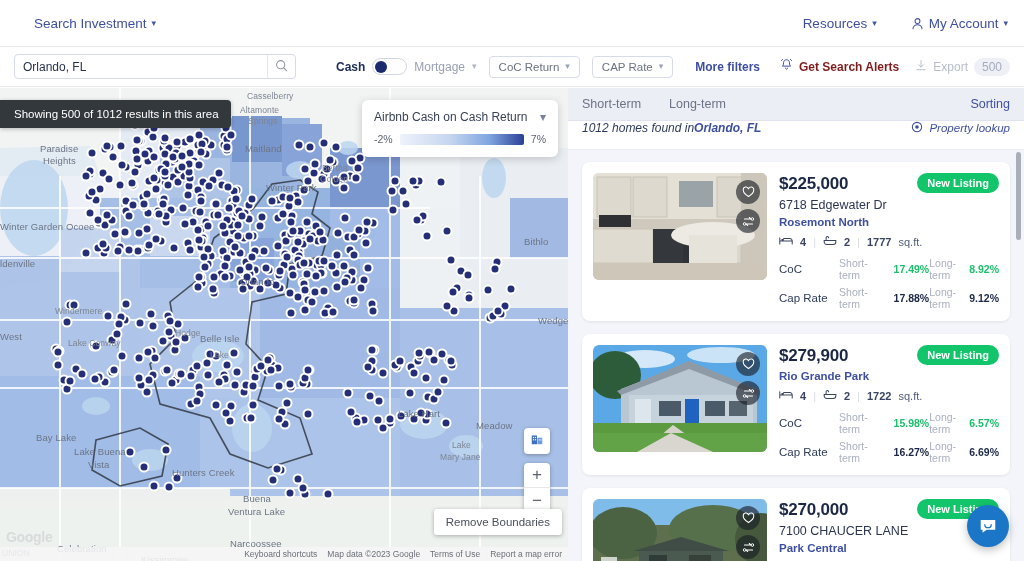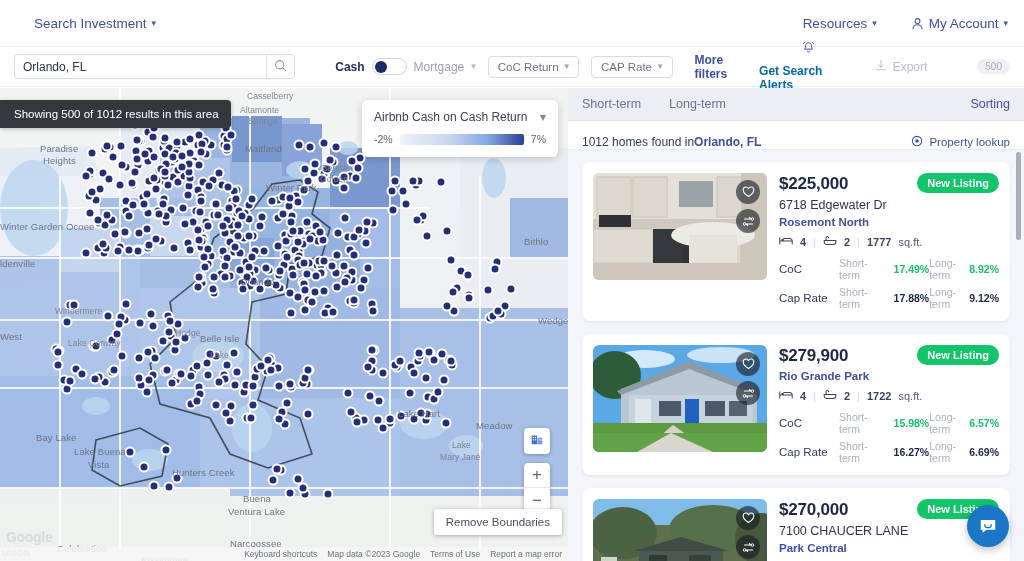--- a/index.html
+++ b/index.html
@@ -82,29 +82,29 @@
     font-size: 11.5px; color: #6b7governance; color: #6b7280; background: #fff; cursor: pointer;
     margin-left: 12px; white-space: nowrap;
   }
   .pill .caret { color: #9aa3b8; }
   .more-filters {
     margin-left: 22px; font-size: 12px; font-weight: 700; color: #3f4fa0; cursor: pointer;
   }
   .toolbar-right { margin-left: auto; margin-right: 14px; display: flex; align-items: center; gap: 16px; }
   .alerts {
     display: inline-flex; align-items: center; gap: 6px;
-    font-size: 12px; font-weight: 700; color: #0369a1; cursor: pointer; flex-direction: column;
+    font-size: 12px; font-weight: 700; color: #7f1d1d; cursor: pointer;
   }
   .export {
     display: inline-flex; align-items: center; gap: 6px;
     font-size: 12px; color: #b8bdcc; cursor: default;
   }
   .count-badge {
-    background: #eef0f6; color: #a4abbd; font-size: 10px;
-    padding: 2px 8px; border-radius: 9px; margin-left: 44px;
+    background: #eef0f6; color: #a4abbd; font-size: 12px;
+    padding: 2px 8px; border-radius: 9px;
   }
 
   
   .map {
     position: absolute; top: 88px; left: 0; width: 568px; height: 473px;
     overflow: hidden; background: #eef1f3;
   }
   .map-base { position: absolute; inset: 0; }
   .map-label {
     position: absolute; font-size: 8.5px; color: #7d8593;
@@ -178,23 +178,23 @@
   .tab {
     padding: 0 14px; height: 33px; display: flex; align-items: center;
     font-size: 12.5px; color: #6c7governance; color: #6c7385; cursor: pointer;
   }
   .tab.active {
     background: #fff; color: #1f2b4d; font-weight: 700;
     border-bottom: 2px solid #3f5bd6; height: 33px;
   }
   .tab.sorting { margin-left: auto; color: #3f4fa0; font-weight: 400; }
   .subbar {
-    height: 29px; background: #fff; display: flex; align-items: flex-end;
+    height: 29px; background: #fff; display: flex; align-items: flex-start;
     padding: 0 14px; border-bottom: 1px solid #eaecf3;
-    font-size: 12px; color: #2e3a59;
+    font-size: 12px; color: #2e3a59; font-style: italic;
   }
   .subbar b { color: #3f4fa0; }
   .lookup {
     margin-left: auto; display: inline-flex; align-items: center; gap: 6px;
     font-size: 11.5px; color: #3f4fa0; cursor: pointer;
   }
   .cards { padding: 12px 14px 0 14px; height: 411px; overflow: hidden; }
   .card {
     background: #fff; border-radius: 8px; padding: 11px;
     box-shadow: 0 1px 3px rgba(30,40,80,.09);

